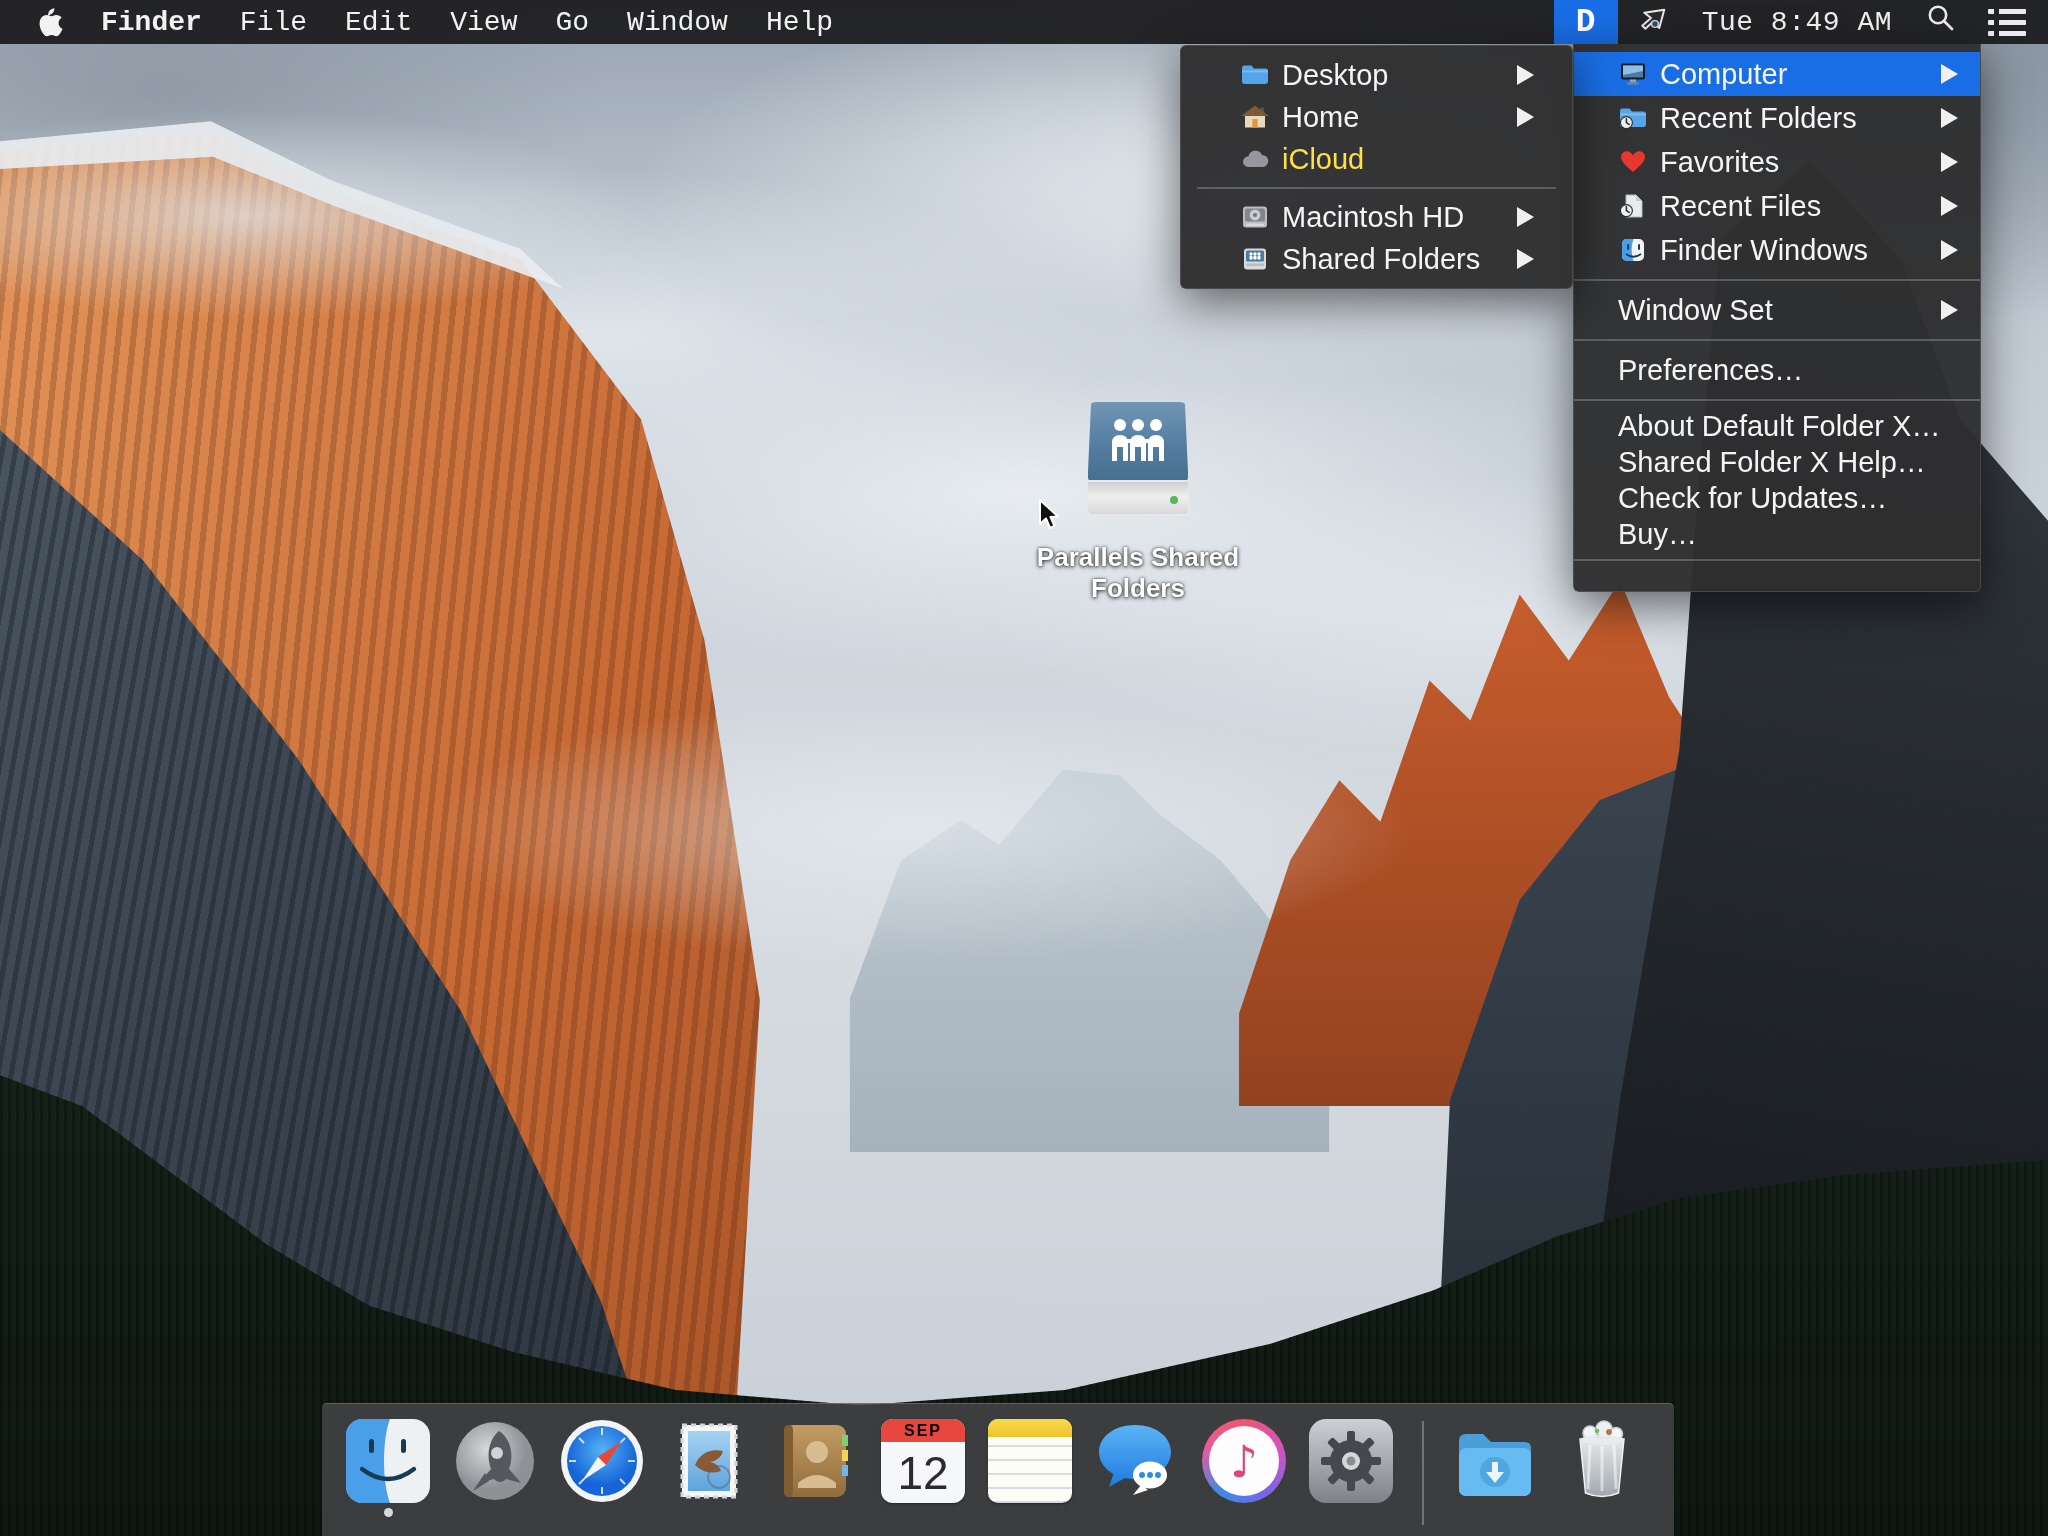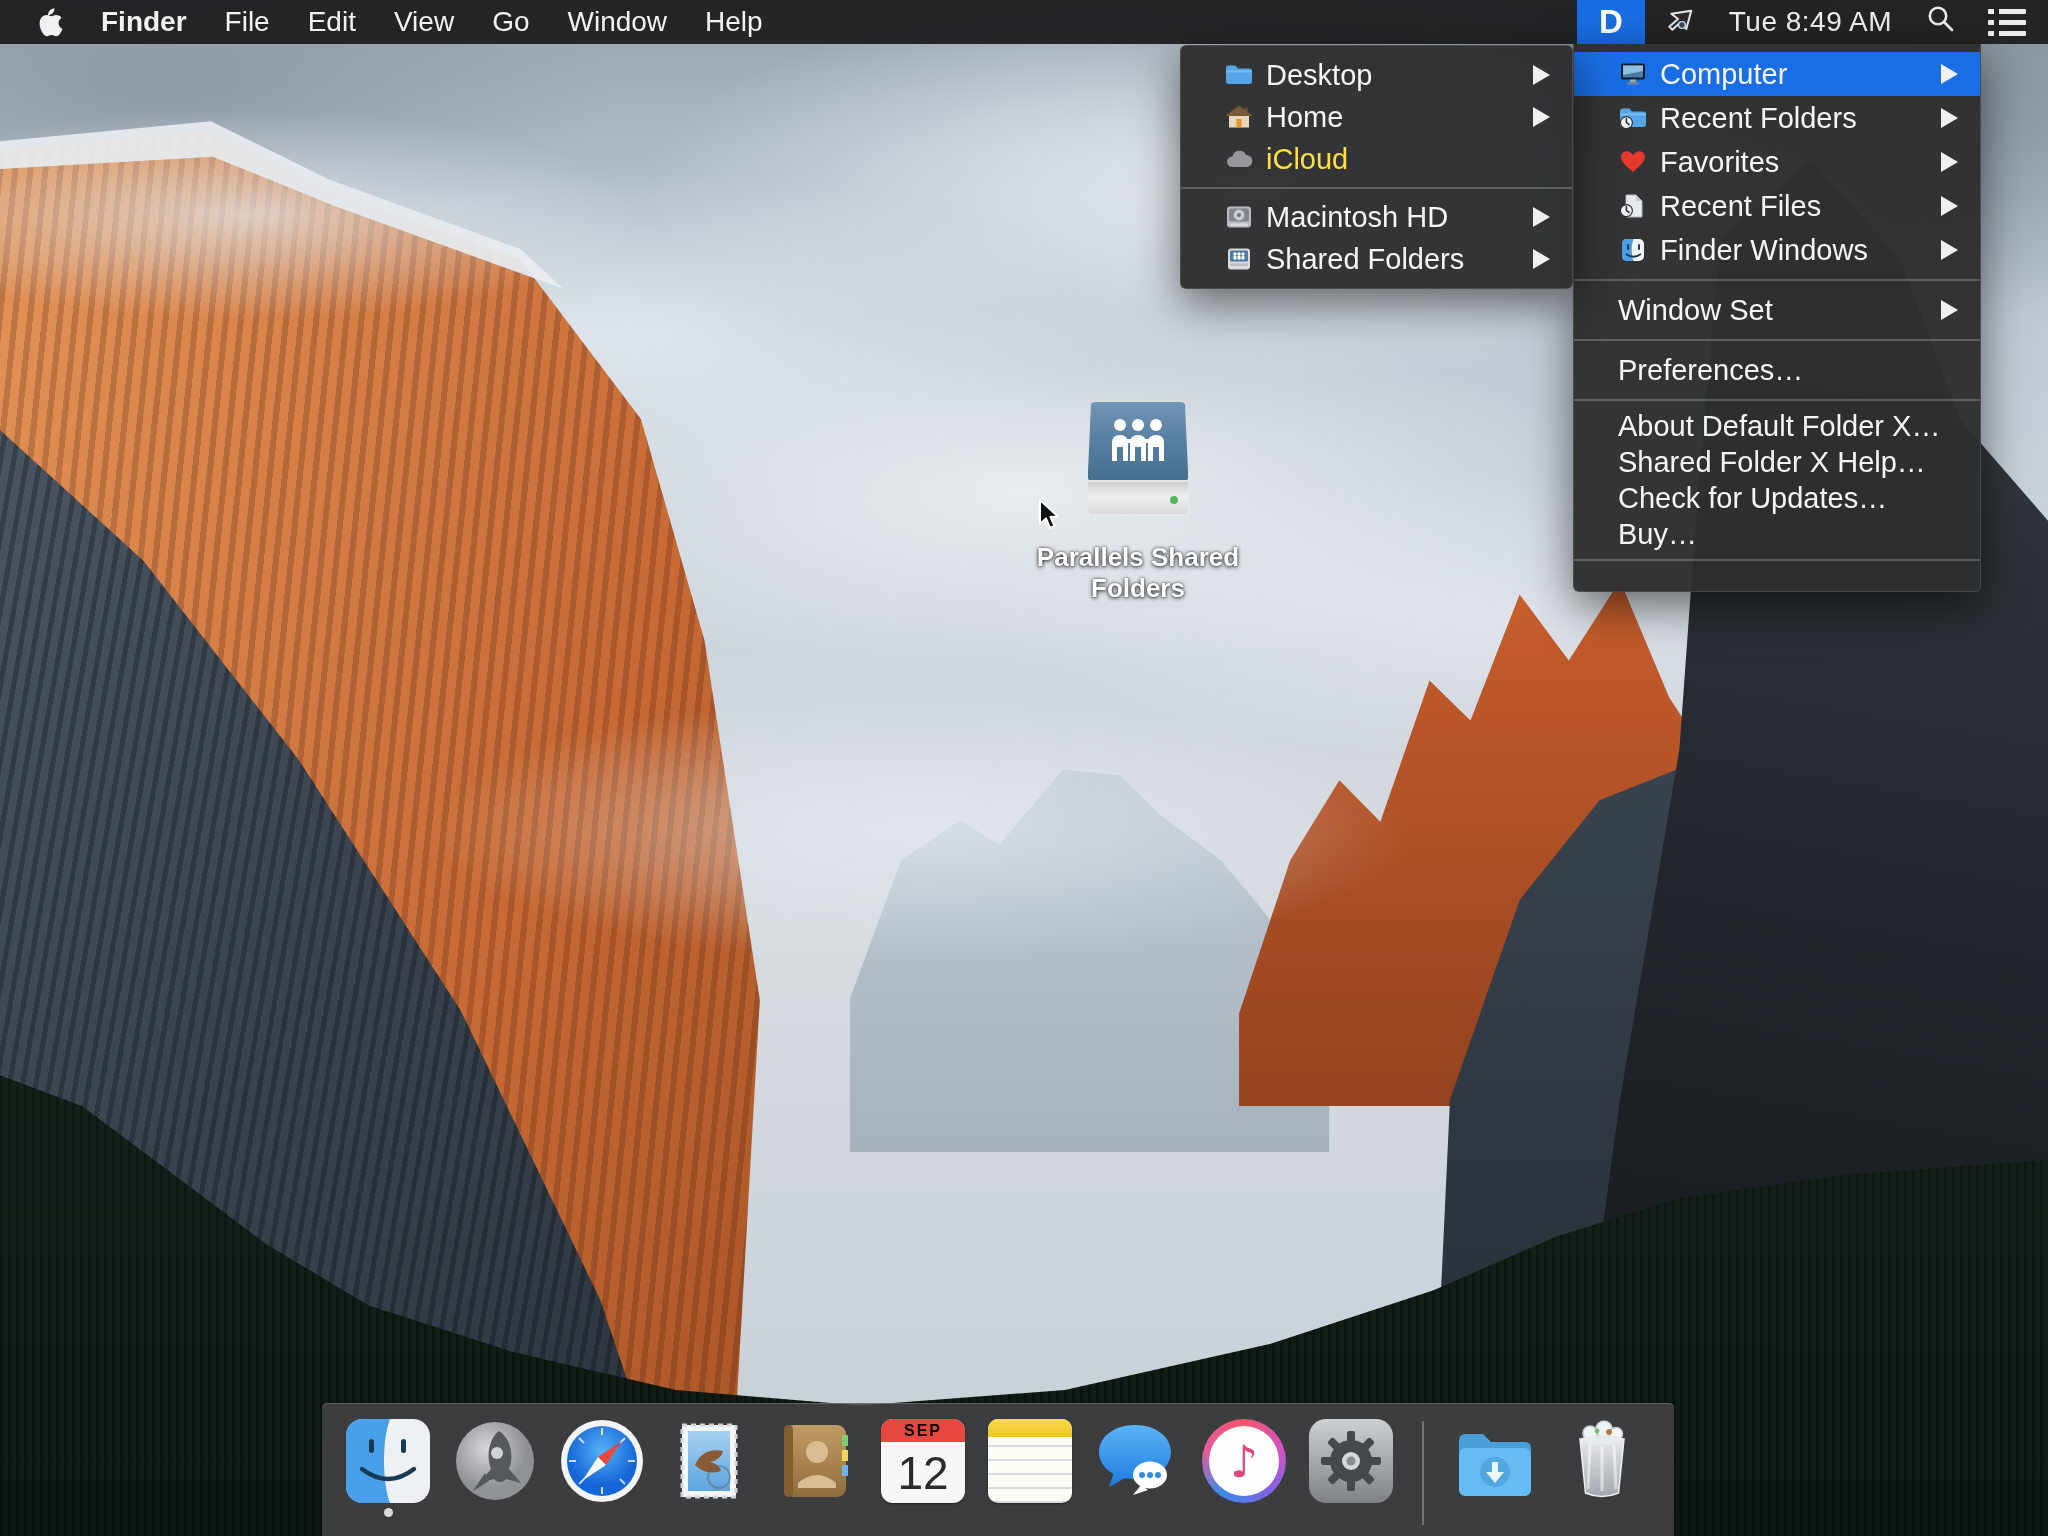--- a/index.html
+++ b/index.html
@@ -40,39 +40,39 @@
       repeating-linear-gradient(90deg, rgba(0,0,0,.28) 0 3px, rgba(0,0,0,0) 3px 8px),
       linear-gradient(180deg,#2c3e2d 0%,#1b2a1e 45%,#0e1812 100%); }
   .wl-mist { background:
     radial-gradient(700px 190px at 45% 54%, rgba(233,239,243,.6), rgba(233,239,243,0) 70%),
     radial-gradient(560px 150px at 12% 14%, rgba(226,232,237,.75), rgba(226,232,237,0) 70%),
     radial-gradient(760px 170px at 66% 12%, rgba(210,218,225,.5), rgba(210,218,225,0) 70%); }
 
   
   .menubar { position:absolute; left:0; top:0; width:2048px; height:44px;
     background:rgba(30,30,32,.95); display:flex; justify-content:space-between; align-items:center;
-    color:#f2f2f3; font-size:28px; z-index:40; }
+    color:#f2f2f3; font-size:28px; z-index:40;font-family:Liberation Mono, monospace; }
   .mb-left, .mb-right { display:flex; align-items:center; height:100%; }
   .mb-left { padding-left:18px; }
   .mb-item { padding:0 19px; height:100%; display:flex; align-items:center; }
   .mb-item.bold { font-weight:bold; }
   .mb-apple svg { display:block; }
   .mb-status { height:100%; display:flex; align-items:center; padding:0 16px; }
   .mb-status.active { background:#1a6ee5; }
   .dfx-letter { font-size:33px; font-weight:bold; color:#fff; padding:0 6px; }
   .clock { letter-spacing:.5px; padding:0 18px; }
   .nc-icon { width:38px; }
   .nc-icon div { height:5px; margin:6px 0; border-radius:1px;
     background:linear-gradient(90deg,#ececee 0 6px, rgba(0,0,0,0) 6px 11px, #ececee 11px 100%); }
 
   
   .menu { position:absolute; background:rgba(46,46,48,.97); color:#f5f5f6; font-size:29px;
     box-shadow:0 14px 46px rgba(0,0,0,.55); border:1px solid rgba(255,255,255,.12); z-index:50; }
   .main-menu { left:1573px; top:44px; width:408px; border-radius:0 0 6px 6px; padding:8px 0 23px; border-top:none; }
-  .sub-menu { left:1180px; top:45px; width:393px; border-radius:6px; padding:8px 0; }
+  .sub-menu { left:1180px; top:45px; width:393px; border-radius:6px; padding:8px 16px; }
   .mrow { position:relative; display:flex; align-items:center; padding:0 60px 0 44px; height:44px; }
   .sub-menu .mrow { height:42px; padding-left:43px; }
   .mrow.slim { height:36px; }
   .mrow.sel { background:#1a6ee5; }
   .mrow.disabled .mlabel { color:#fde047; }
   .micon { width:30px; height:24px; margin-right:12px; flex:0 0 auto; display:flex; align-items:center; }
   .mlabel { white-space:nowrap; }
   .marrow { position:absolute; right:22px; top:50%; margin-top:-10px; width:0; height:0;
     border-left:17px solid #f0f0f1; border-top:10px solid rgba(0,0,0,0); border-bottom:10px solid rgba(0,0,0,0); }
   .msep { height:2px; background:rgba(255,255,255,.22); margin:7px 0; }

